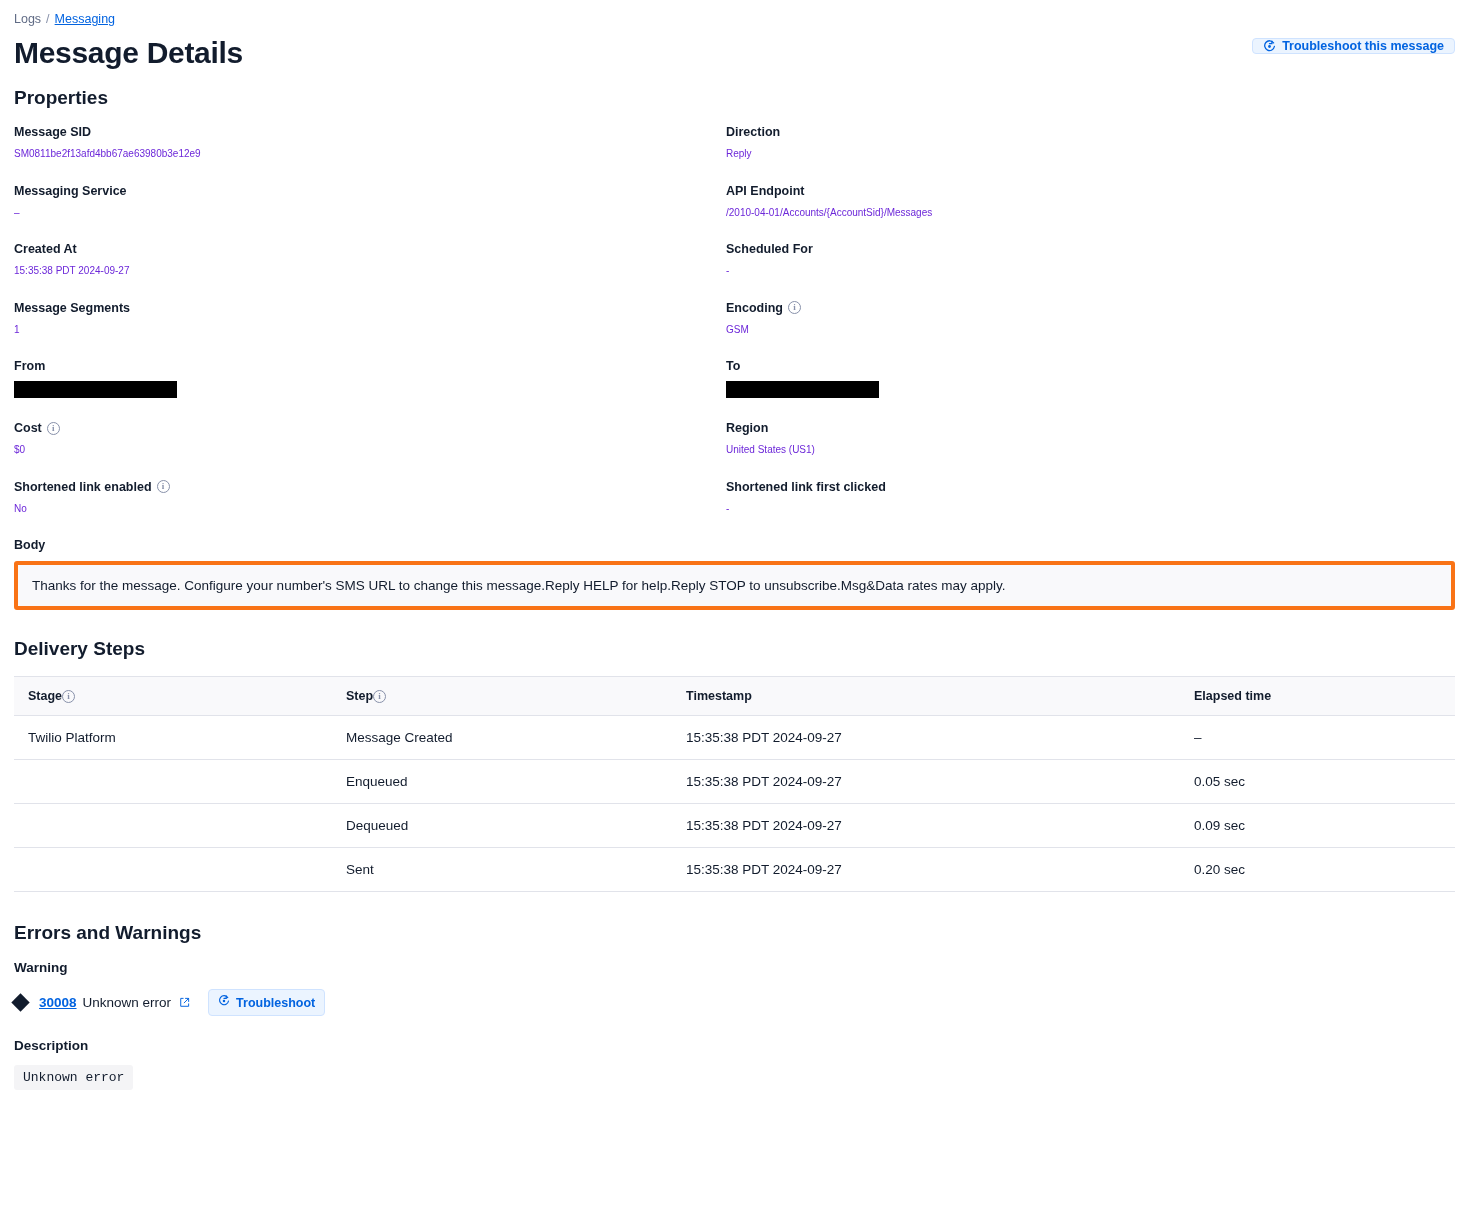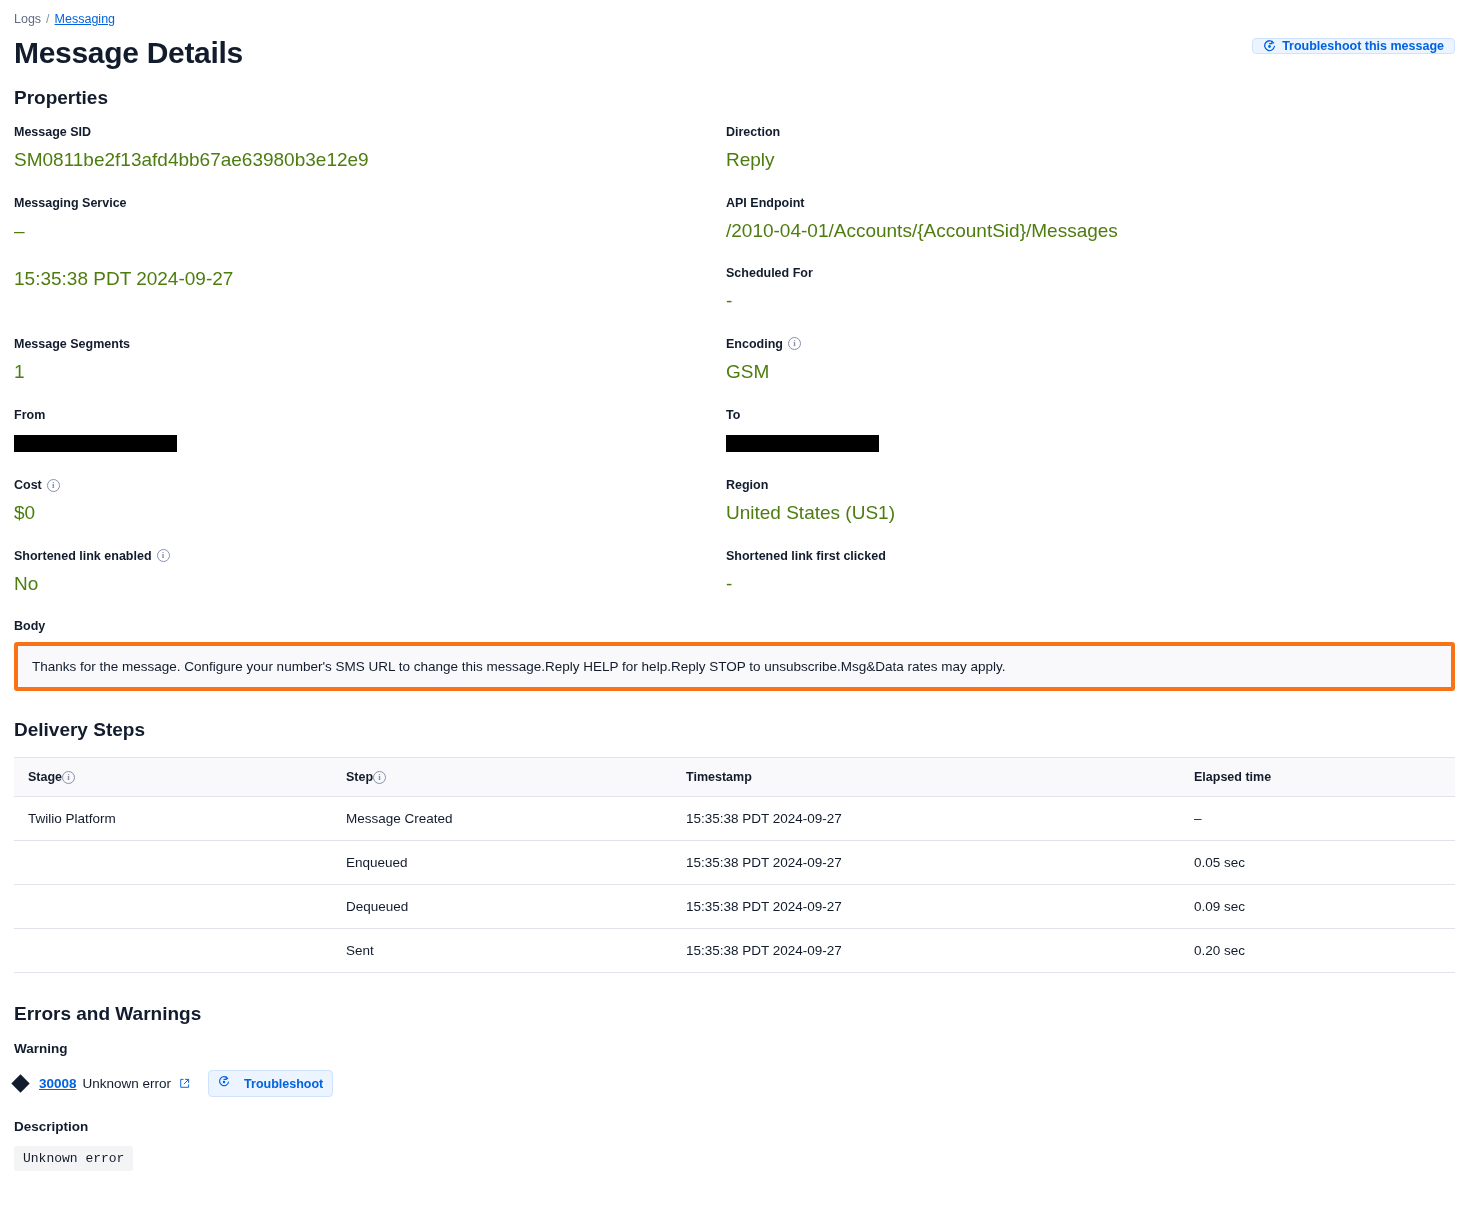--- a/index.html
+++ b/index.html
@@ -84,22 +84,22 @@
   .prop-label {
     font-size: 12.5px;
     font-weight: 700;
     color: #121c2d;
     display: flex;
     align-items: center;
     gap: 5px;
     margin-bottom: 8px;
   }
   .prop-value {
-    font-size: 19px;
-    color: #4d7c0f;
+    font-size: 10px;
+    color: #6d28d9;
     line-height: 1.35;
   }
   .redacted {
     display: inline-block;
     background: #000000;
     height: 17px;
     width: 163px;
     vertical-align: middle;
   }
   .redacted.to { width: 153px; }
@@ -196,21 +196,21 @@
     cursor: pointer;
   }
   .warn-text {
     font-size: 13.5px;
     color: #121c2d;
   }
   .ext-icon { margin-left: 2px; }
   .small-troubleshoot {
     display: inline-flex;
     align-items: center;
-    gap: 14px;
+    gap: 6px;
     background: #ebf4ff;
     border: 1px solid #cfe3ff;
     color: #0263e0;
     border-radius: 4px;
     font-size: 12.5px;
     font-weight: 700;
     padding: 5px 9px;
     cursor: pointer;
     margin-left: 8px;
   }
@@ -282,20 +282,23 @@
     <div class="prop-value">–</div>
   </div>
   <div class="prop">
     <div class="prop-label">
         <span>API Endpoint</span>
       </div>
     <div class="prop-value">/2010-04-01/Accounts/{AccountSid}/Messages</div>
   </div>
 
   <div class="prop">
+    <div class="prop-label">
+        <span>Created At</span>
+      </div>
     <div class="prop-value">15:35:38 PDT 2024-09-27</div>
   </div>
   <div class="prop">
     <div class="prop-label">
         <span>Scheduled For</span>
       </div>
     <div class="prop-value">-</div>
   </div>
 
   <div class="prop">

